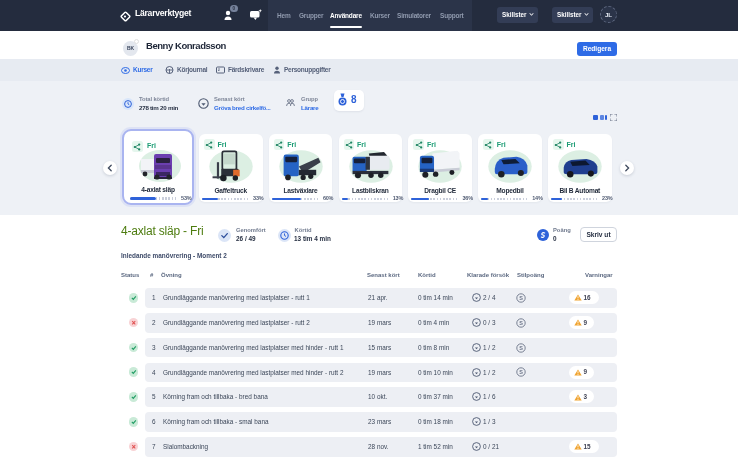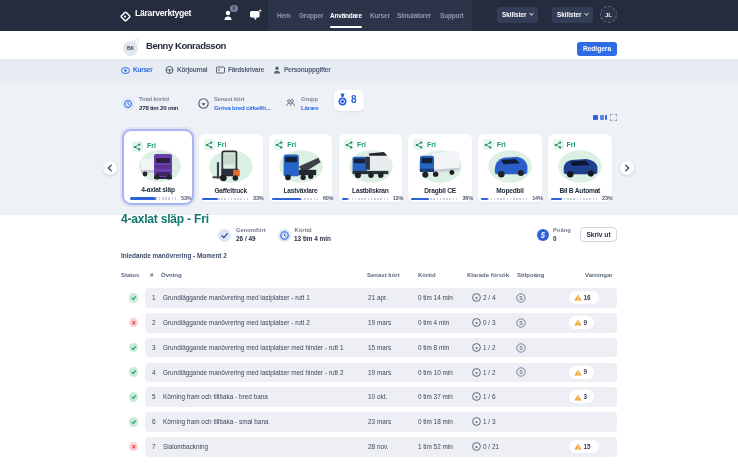--- a/index.html
+++ b/index.html
@@ -44,21 +44,21 @@
 #selcard { position:absolute; left:122px; top:48px; width:72px; height:76px; background:#fff; border:2px solid #a9b4f0; border-radius:9px; box-shadow:0 0 0 2px rgba(170,182,242,0.25); }
 .sharebadge { position:absolute; left:5px; top:5px; width:10.5px; height:10.5px; border-radius:2.5px; background:#e5f6ed; } .sharebadge svg { display:block; margin:0.5px auto 0; }
 .frilabel { position:absolute; left:18.5px; top:6.5px; font-size:7px; font-weight:bold; color:#1b9c74; }
 .cardname { position:absolute; left:0; width:100%; top:52.5px; text-align:center; font-size:6.6px; font-weight:bold; color:#1f2838; letter-spacing:-0.2px; }
 .pbar { position:absolute; left:3px; top:63.5px; height:2.6px; width:48px; border-radius:2px; background-image:repeating-linear-gradient(90deg,#c9cedb 0 1.6px,transparent 1.6px 3.2px); }
 .pfill { position:absolute; left:0; top:0; height:2.6px; border-radius:2px; background:#2e62d9; }
 .plabel { position:absolute; top:-2.2px; left:50px; width:11.5px; text-align:right; font-size:5.5px; font-weight:bold; color:#525d74; letter-spacing:-0.2px; }
 .arrowbtn { position:absolute; width:14px; height:14px; border-radius:50%; background:#fff; box-shadow:0 1px 3px rgba(40,50,80,.18); text-align:center; line-height:13px; font-size:9px; color:#5a6478; font-weight:bold; z-index:5; }
 
 
-#dettitle { position:absolute; left:121px; top:212px; font-size:12px; font-weight:bold; color:#0f766e; letter-spacing:-0.2px; }
+#dettitle { position:absolute; left:121px; top:224px; font-size:12px; font-weight:normal; color:#4d7c0f; letter-spacing:-0.2px; }
 .dlabel { font-size:5.8px; font-weight:bold; color:#707a8e; }
 .dvalue { font-size:6.4px; font-weight:bold; color:#273043; }
 #skrivut { position:absolute; left:580px; top:227px; width:37px; height:15px; background:#fff; border:1px solid #cfd4dd; border-radius:4px; text-align:center; line-height:13px; font-size:6.6px; font-weight:bold; color:#273043; }
 #moment { position:absolute; left:121px; top:251.5px; font-size:6.4px; font-weight:bold; color:#3d4a68; }
 
 
 .th { position:absolute; top:272px; font-size:6px; font-weight:bold; color:#5b6880; }
 .trow { position:absolute; left:145px; width:472px; height:19.6px; background:#edeff4; border-radius:4px; }
 .tnum { position:absolute; left:7px; top:6px; font-size:6.4px; color:#3c4759; }
 .tname { position:absolute; left:18px; top:6px; font-size:6.4px; color:#3c4759; }

